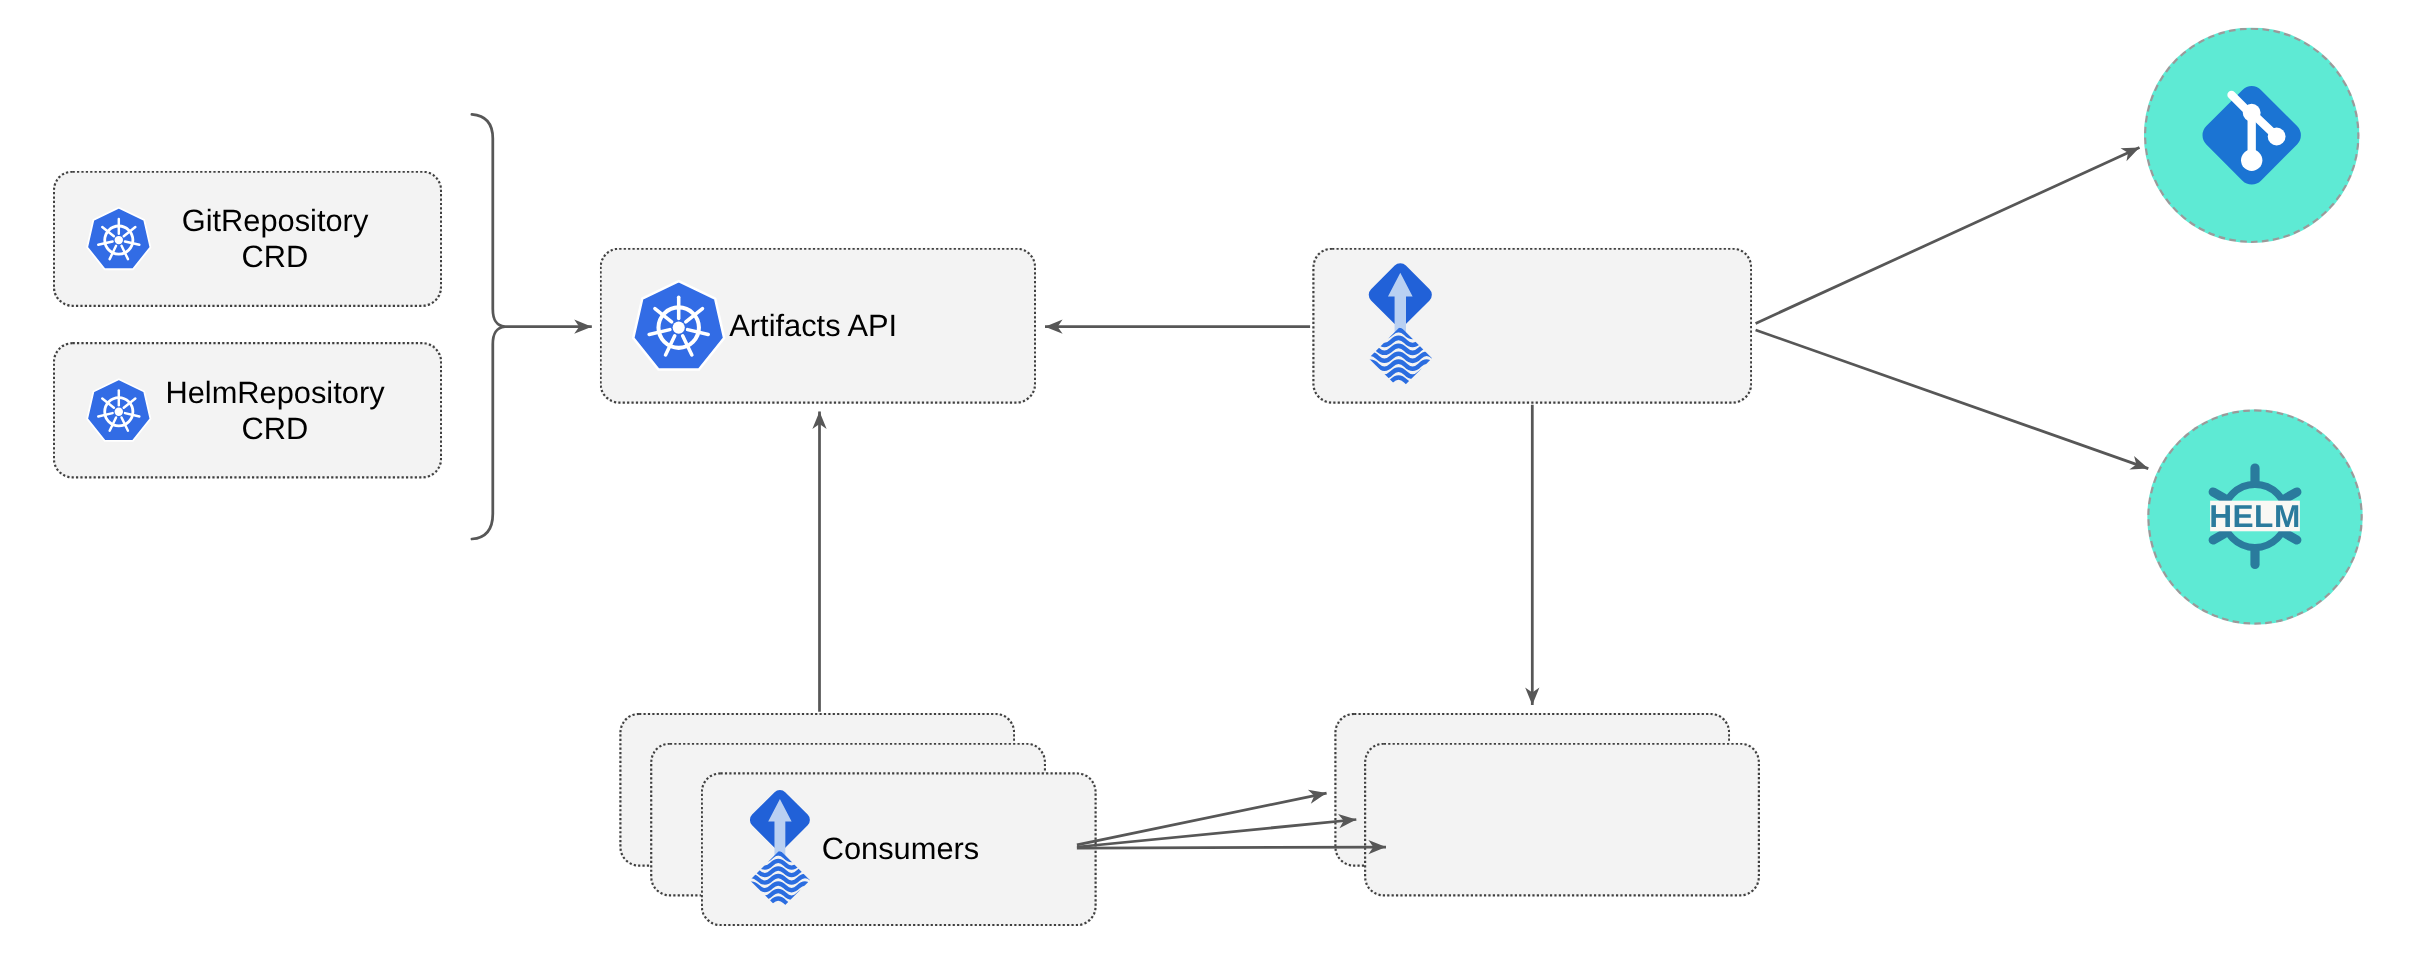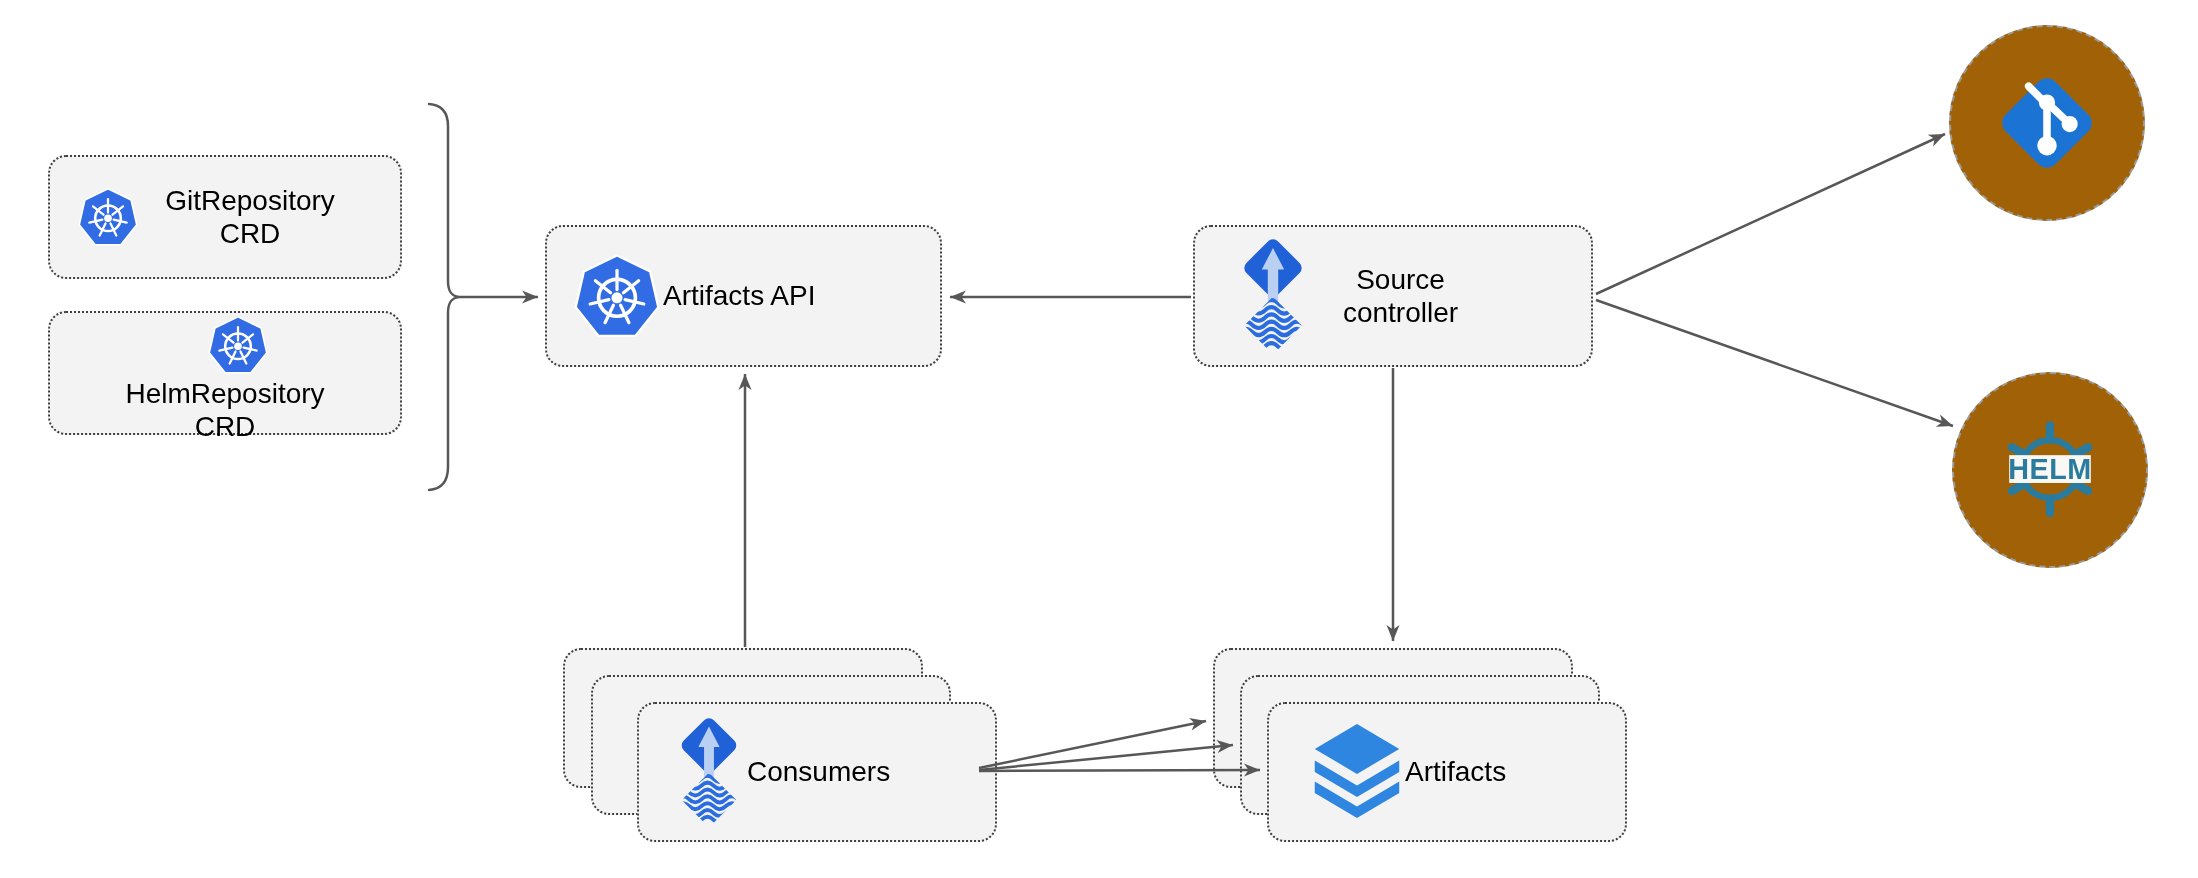--- a/index.html
+++ b/index.html
@@ -37,21 +37,21 @@
     background: #f3f3f3;
     border: 2px dotted #3f3f3f;
     border-radius: 18px;
     box-sizing: border-box;
   }
   .endpoint-circle {
     position: absolute;
     width: 196px;
     height: 196px;
     border-radius: 50%;
-    background: #a16207;
+    background: #5eead4;
     border: 2px dashed #9a9a9a;
     box-sizing: border-box;
     display: flex;
     align-items: center;
     justify-content: center;
   }
   .icon { flex: 0 0 auto; display: block; }
   svg.overlay {
     position: absolute;
     left: 0; top: 0;
@@ -123,21 +123,21 @@
 
   <div class="node" style="left:48px; top:155px; width:354px; height:124px;">
     <svg class="icon" width="64" height="64" style="margin-left:26px;">
         <use href="#sym-k8s"></use>
       </svg>
     <div class="nlabel">
       <span style="width:220px;">GitRepository CRD</span>
     </div>
   </div>
 
-  <div class="node" style="left:48px; top:311px; width:354px; height:124px;flex-direction:column;">
+  <div class="node" style="left:48px; top:311px; width:354px; height:124px;">
     <svg class="icon" width="64" height="64" style="margin-left:26px;">
         <use href="#sym-k8s"></use>
       </svg>
     <div class="nlabel">
       <span style="width:220px;">HelmRepository CRD</span>
     </div>
   </div>
 
   <div class="node" style="left:545px; top:225px; width:397px; height:142px;">
     <svg class="icon" width="92" height="92" style="margin-left:24px;">
@@ -145,46 +145,35 @@
       </svg>
     <div class="nlabel">
       <span>Artifacts API</span>
     </div>
   </div>
 
   <div class="node" style="left:1193px; top:225px; width:400px; height:142px;">
     <svg class="icon" width="80" height="120" style="margin-left:38px;">
         <use href="#sym-flux"></use>
       </svg>
-    <div class="nlabel">
-      <span style="width:175px;">Source controller</span>
-    </div>
   </div>
 
   <div class="stack-layer" style="left:563px; top:648px;"></div>
   <div class="stack-layer" style="left:591px; top:675px;"></div>
   <div class="node" style="left:637px; top:702px; width:360px; height:140px;">
     <svg class="icon" width="76" height="114" style="margin-left:32px;">
         <use href="#sym-flux"></use>
       </svg>
     <div class="nlabel">
       <span>Consumers</span>
     </div>
   </div>
 
   <div class="stack-layer" style="left:1213px; top:648px;"></div>
   <div class="stack-layer" style="left:1240px; top:675px;"></div>
-  <div class="node" style="left:1267px; top:702px; width:360px; height:140px;">
-    <svg class="icon" width="96" height="100" style="margin-left:40px;">
-        <use href="#sym-layers"></use>
-      </svg>
-    <div class="nlabel">
-      <span>Artifacts</span>
-    </div>
-  </div>
 
   <div class="endpoint-circle" style="left:1949px; top:25px;">
     <svg class="icon" width="108" height="108">
         <use href="#sym-git"></use>
       </svg>
   </div>
 
   <div class="endpoint-circle" style="left:1952px; top:372px;">
     <svg class="icon" width="130" height="102" viewBox="0 0 140 110">
       <circle cx="70" cy="54" r="31" fill="none" stroke="#2a7b9d" stroke-width="7"></circle>

